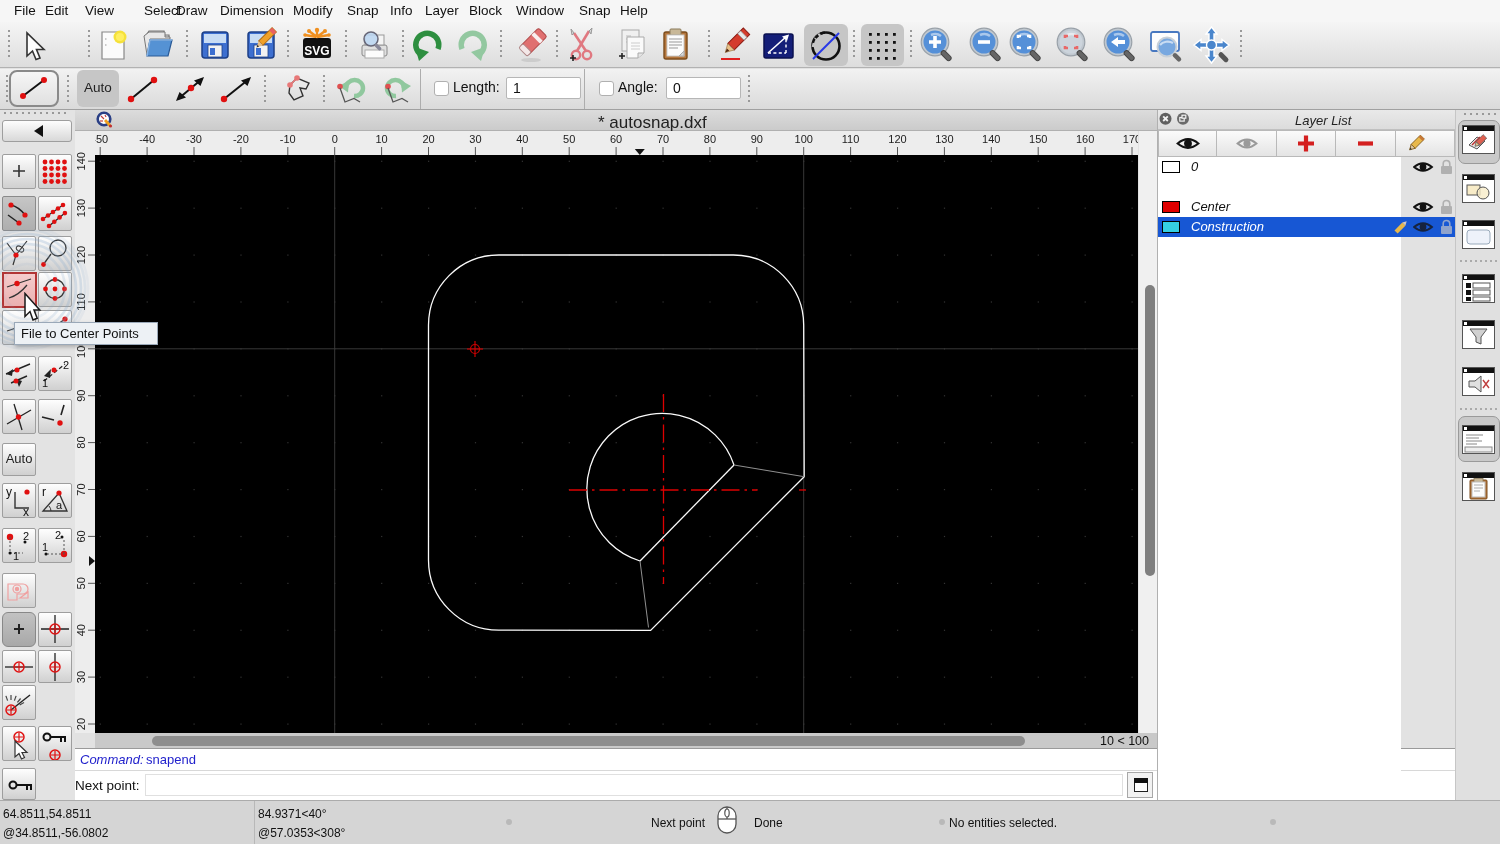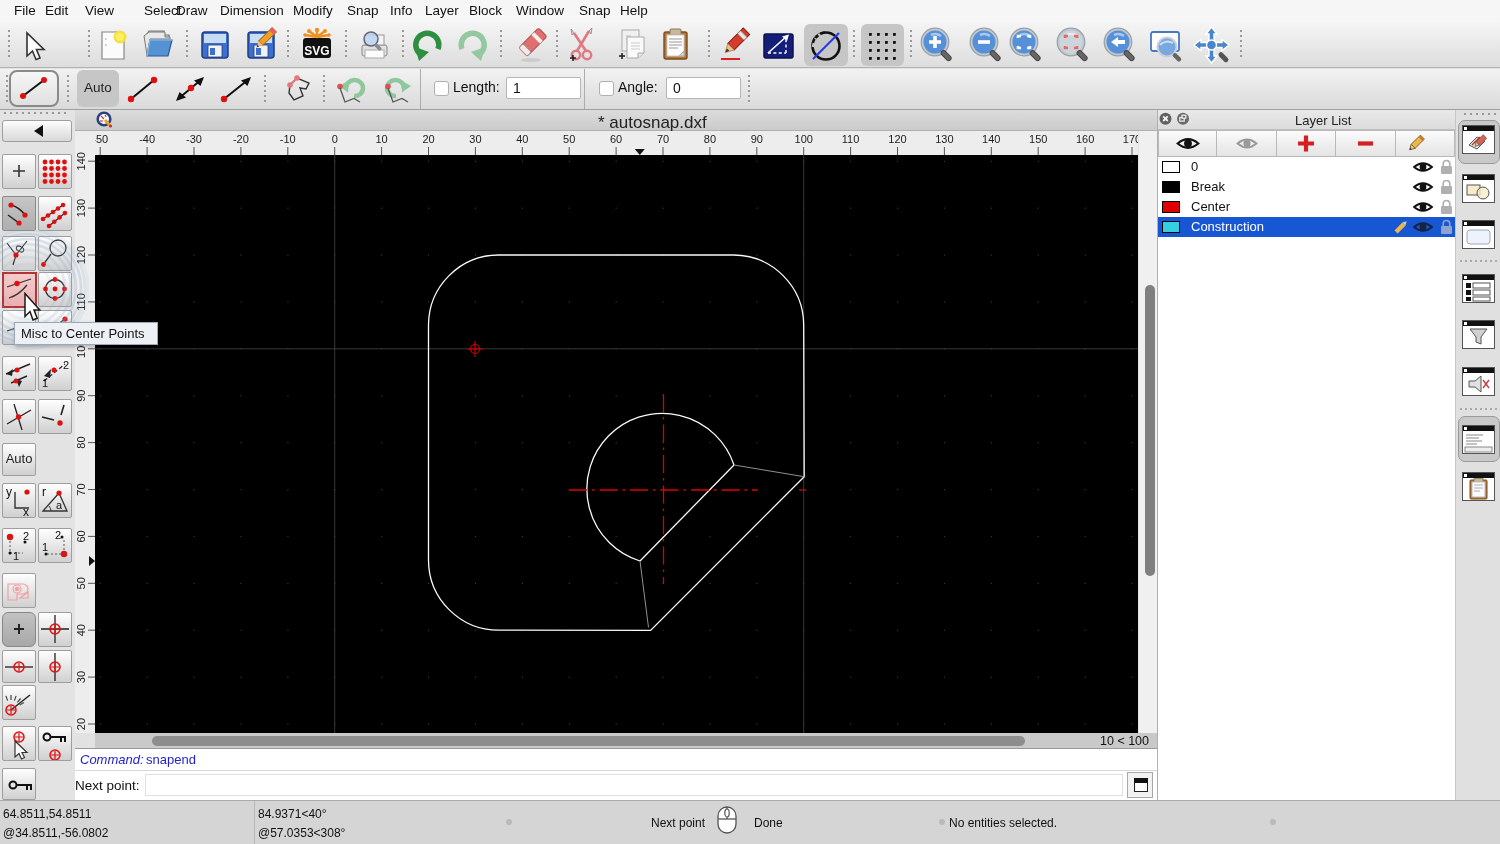--- a/index.html
+++ b/index.html
@@ -15,21 +15,21 @@
 .canvas{left:95px;top:155px;width:1043px;height:578px;background:#000;}
 .hscroll{left:95px;top:733px;width:1062px;height:15px;background:#c9c9c9;}
 .vscroll{left:1139px;top:131px;width:18px;height:602px;background:#f0f0f0;}
 .cmdrow{left:75px;top:748px;width:1425px;height:23px;background:#fff;border-bottom:1px solid #d8d8d8;border-top:1px solid #9a9a9a;}
 .nextrow{left:75px;top:771px;width:1425px;height:29px;background:#fff;}
 .statusbar{left:0;top:800px;width:1500px;height:44px;background:#d5d5d5;border-top:1px solid #ababab;}
 .statusbar div{position:absolute;font-size:12px;color:#111;}
 .lefttb{left:0;top:110px;width:75px;height:690px;background:#e3e3e3;}
 .cell{position:absolute;width:34px;height:35px;background:linear-gradient(#fefefe,#d0d0d0);border:1px solid #9e9e9e;border-radius:2px;}
 .cellsel{background:linear-gradient(#c6c6c6,#aeaeae);border-color:#8a8a8a;}
-.panel{left:1157px;top:110px;width:342px;height:690px;background:#fff;border-left:1px solid #b0b0b0;}
+.panel{left:1157px;top:110px;width:244px;height:690px;background:#fff;border-left:1px solid #b0b0b0;font-style:italic;}
 .rtb{left:1455px;top:110px;width:45px;height:690px;background:#e0e0e0;border-left:1px solid #c6c6c6;}
 .lrow{position:absolute;left:0;width:297px;height:20px;font-size:13px;color:#111;}
 .swatch{position:absolute;left:4px;top:4px;width:18px;height:12px;border:1px solid #000;}
 .win{position:absolute;width:33px;height:29px;background:#fff;border:1px solid #555;}
 </style></head>
 <body>
 <div class="abs menubar">
 <span style="left:14px">File</span>
 <span style="left:45px">Edit</span>
 <span style="left:85px">View</span>
@@ -948,21 +948,21 @@
 <circle cx="57" cy="58" r="24" fill="none" stroke="#88aacc" stroke-width="2.6" opacity="0.1"></circle>
 <circle cx="57" cy="58" r="31" fill="none" stroke="#88aacc" stroke-width="2.6" opacity="0.14"></circle>
 <circle cx="57" cy="58" r="38" fill="none" stroke="#88aacc" stroke-width="2.6" opacity="0.2"></circle>
 <circle cx="57" cy="58" r="44" fill="none" stroke="#88aacc" stroke-width="2.6" opacity="0.26"></circle>
 <circle cx="57" cy="58" r="49" fill="none" stroke="#88aacc" stroke-width="2.6" opacity="0.28"></circle>
 <circle cx="57" cy="58" r="54" fill="none" stroke="#88aacc" stroke-width="2.6" opacity="0.26"></circle>
 <circle cx="57" cy="58" r="58" fill="none" stroke="#88aacc" stroke-width="2.6" opacity="0.18"></circle>
 <circle cx="57" cy="58" r="61" fill="none" stroke="#88aacc" stroke-width="2.6" opacity="0.1"></circle>
 </svg>
 </div>
-<div class="abs" style="left:14px;top:322px;width:144px;height:23px;background:#edf1f5;border:1px solid #9aa8b8;box-shadow:1px 2px 4px rgba(0,0,0,0.25);font-size:13px;color:#111;padding:3px 0 0 6px;z-index:50;">Misc to Center Points</div>
+<div class="abs" style="left:14px;top:322px;width:144px;height:23px;background:#edf1f5;border:1px solid #9aa8b8;box-shadow:1px 2px 4px rgba(0,0,0,0.25);font-size:13px;color:#111;padding:3px 0 0 6px;z-index:50;">File to Center Points</div>
 <svg class="abs" style="left:23px;top:292px;z-index:60" width="22" height="34">
     <path d="M2,1.5 L2,24.5 L7,19.5 L10,28 L14.2,26.3 L11,18 L16.8,18 z" fill="#fff" stroke="#1a1a1a" stroke-width="1.5"></path>
   </svg>
 <div class="abs panel">
 <div style="position:absolute;left:0;top:0;width:297px;height:20px;background:linear-gradient(#e9e9e9,#dcdcdc);border-bottom:1px solid #c0c0c0;">
       <div style="position:absolute;left:137px;top:3px;font-size:13px;color:#222;">Layer List</div>
       <svg style="position:absolute;left:0px;top:0px" width="40" height="20">
         <circle cx="7.5" cy="8.7" r="6" fill="#606060"></circle>
         <path d="M5.2,6.4 L9.8,11 M9.8,6.4 L5.2,11" stroke="#f2f2f2" stroke-width="1.8"></path>
         <circle cx="25" cy="8.7" r="6" fill="#6a6a6a"></circle>
@@ -991,32 +991,20 @@
           <rect x="-4" y="-2.8" width="13" height="5.6" fill="#e8b84a" stroke="#85601a" stroke-width="0.9"></rect>
           <path d="M-4,-2.8 L-9,0 L-4,2.8 z" fill="#ddc8a8" stroke="#85601a" stroke-width="0.9"></path>
           <path d="M-7,-1.2 L-9,0 L-7,1.2 z" fill="#333"></path>
           <rect x="6.5" y="-2.8" width="2.5" height="5.6" fill="#c87838"></rect>
         </g>
 </svg>
     </div>
 <div class="lrow" style="top:47px;">
 <div class="swatch" style="background:#fff;"></div>
 <span style="position:absolute;left:33px;top:2px;color:#111;">0</span>
-<svg style="position:absolute;left:255px;top:2px" width="42" height="16">
-<g transform="translate(10,8) scale(1.0)">
-          <path d="M-9,0 Q0,-7.5 9,0 Q0,7.5 -9,0 z" fill="none" stroke="#111" stroke-width="1.8"></path>
-          <circle cx="0" cy="0" r="3.4" fill="#111"></circle>
-        </g>
-<rect x="28" y="7" width="11" height="8" rx="1" fill="#b0b0b0"></rect>
-        <path d="M30.2,7 L30.2,4.8 A3.3,3.3 0 0 1 36.8,4.8 L36.8,7" fill="none" stroke="#b0b0b0" stroke-width="1.6"></path>
-</svg>
-</div>
-<div class="lrow" style="top:67px;">
-<div class="swatch" style="background:#000;"></div>
-<span style="position:absolute;left:33px;top:2px;color:#111;">Break</span>
 <svg style="position:absolute;left:255px;top:2px" width="42" height="16">
 <g transform="translate(10,8) scale(1.0)">
           <path d="M-9,0 Q0,-7.5 9,0 Q0,7.5 -9,0 z" fill="none" stroke="#111" stroke-width="1.8"></path>
           <circle cx="0" cy="0" r="3.4" fill="#111"></circle>
         </g>
 <rect x="28" y="7" width="11" height="8" rx="1" fill="#b0b0b0"></rect>
         <path d="M30.2,7 L30.2,4.8 A3.3,3.3 0 0 1 36.8,4.8 L36.8,7" fill="none" stroke="#b0b0b0" stroke-width="1.6"></path>
 </svg>
 </div>
 <div class="lrow" style="top:107px;background:#1757d4;">

